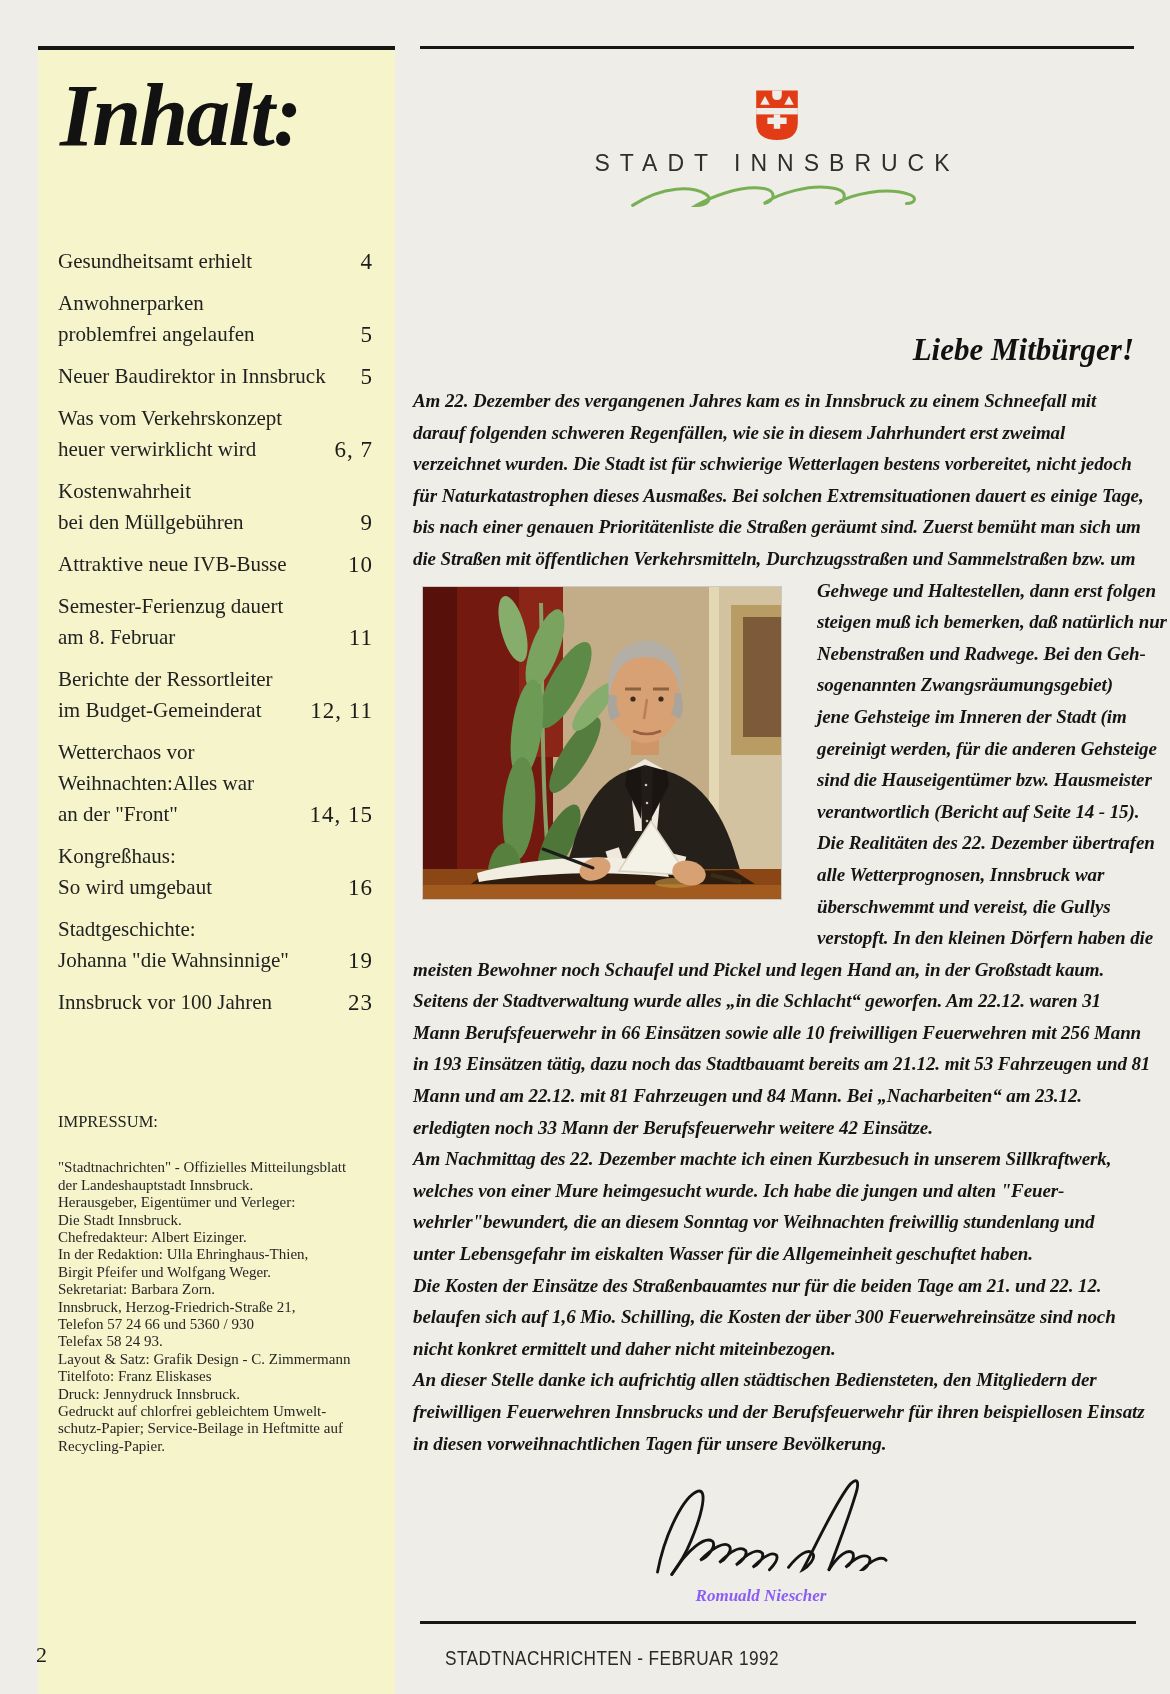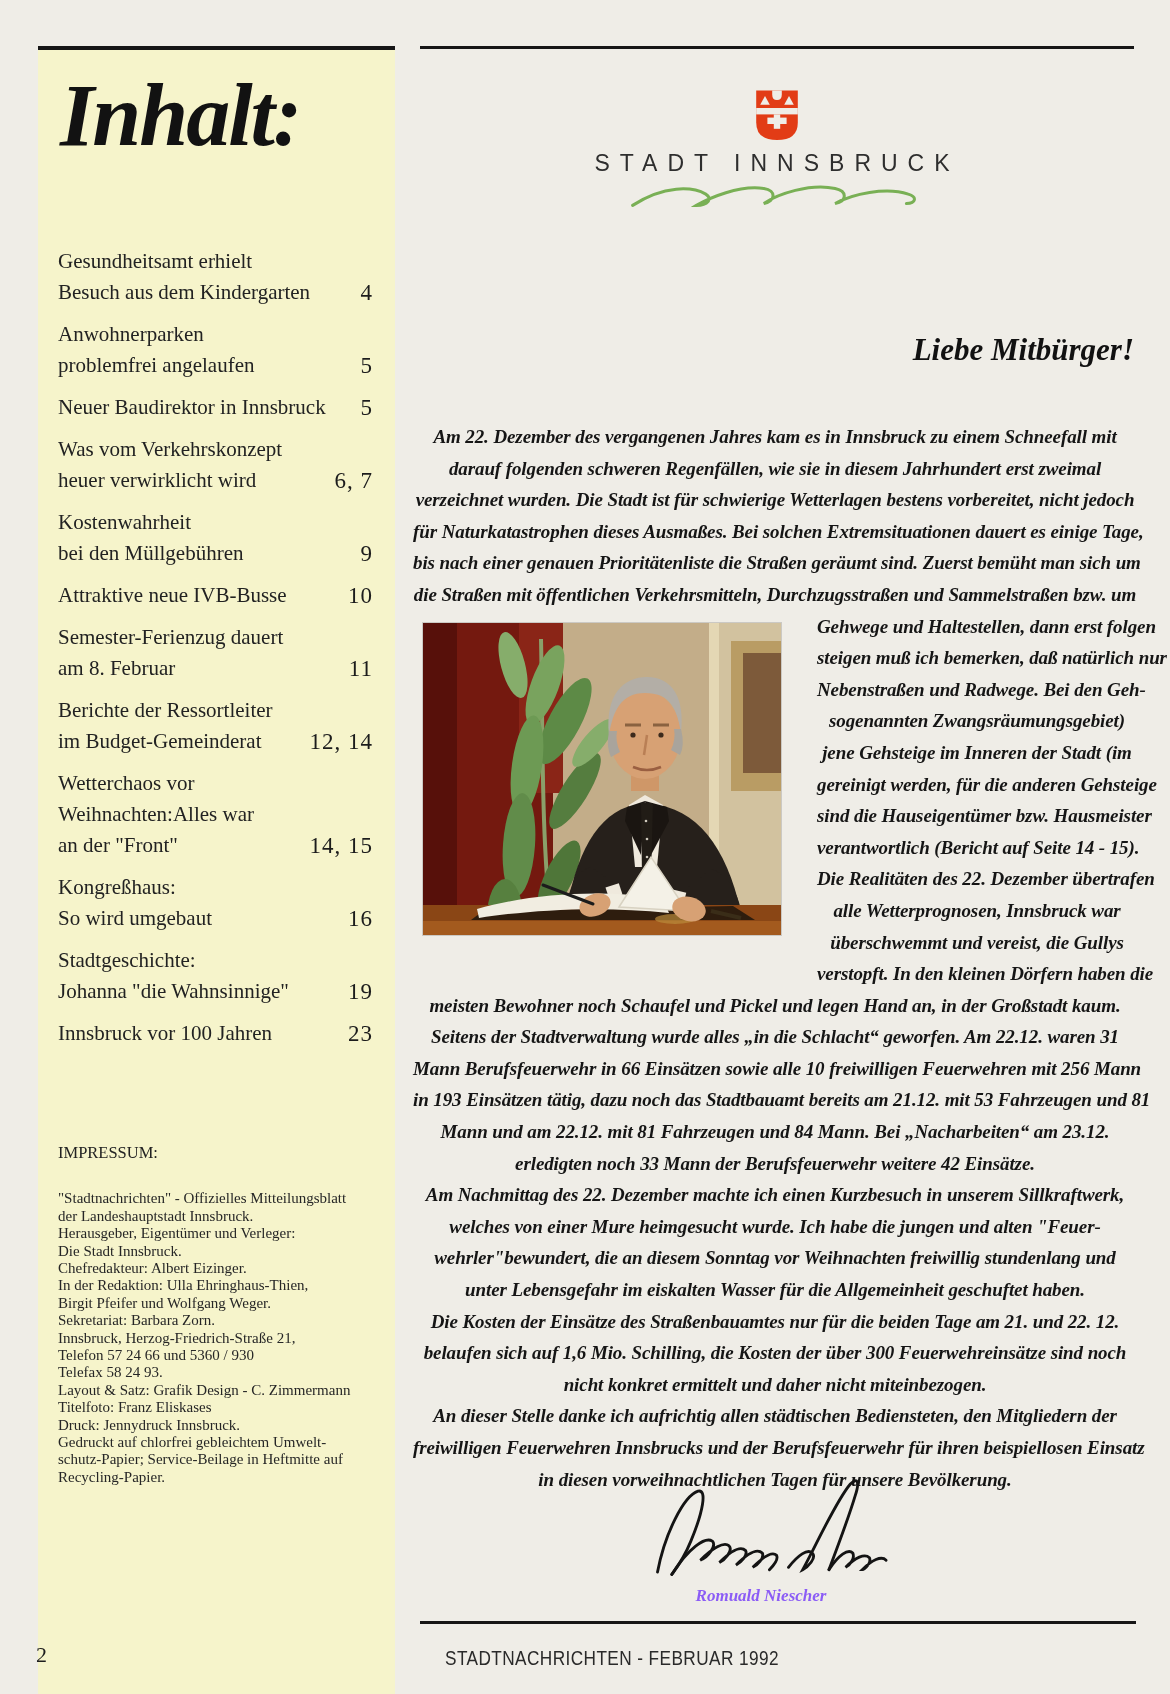--- a/index.html
+++ b/index.html
@@ -42,21 +42,21 @@
     font-family:"Liberation Sans", sans-serif;font-size:23px;color:#2e2e2e;
     letter-spacing:10px;font-weight:400;
   }
   .wave{display:block;margin:4px auto 0 auto;}
 
   
   .salutation{
     position:absolute;left:420px;top:332px;width:714px;text-align:right;
     font-size:31px;font-weight:bold;font-style:italic;color:#111;
   }
-  .letter{position:absolute;left:413px;top:421px;width:724px;text-align:center;}
+  .letter{position:absolute;left:413px;top:385px;width:724px;}
   .ln{
     font-size:19px;font-weight:bold;font-style:italic;line-height:31.6px;
     white-space:nowrap;letter-spacing:-0.1px;color:#151515;
   }
   .letter-middle{position:relative;}
   .letter-middle .ln{margin-left:404px;}
   .photo{
     position:absolute;left:10px;top:12px;width:358px;height:312px;
     box-shadow:0 0 0 1px rgba(0,0,0,.15);
   }
@@ -87,21 +87,20 @@
 
   <div class="toc-panel">
     <div class="toc-title">Inhalt:</div>
 
     <div class="toc-entries">
 
     <div class="toc-entry">
           <div class="toc-lines">
 
           <div class="toc-line">Gesundheitsamt erhielt</div>
-            <div class="toc-line">Besuch aus dem Kindergarten</div>
           </div>
           <span class="toc-page">4</span>
         </div>
         <div class="toc-entry">
           <div class="toc-lines">
 
           <div class="toc-line">Anwohnerparken</div>
             <div class="toc-line">problemfrei angelaufen</div>
           </div>
           <span class="toc-page">5</span>
@@ -143,21 +142,21 @@
             <div class="toc-line">am 8. Februar</div>
           </div>
           <span class="toc-page">11</span>
         </div>
         <div class="toc-entry">
           <div class="toc-lines">
 
           <div class="toc-line">Berichte der Ressortleiter</div>
             <div class="toc-line">im Budget-Gemeinderat</div>
           </div>
-          <span class="toc-page">12, 14</span>
+          <span class="toc-page">12, 11</span>
         </div>
         <div class="toc-entry">
           <div class="toc-lines">
 
           <div class="toc-line">Wetterchaos vor</div>
             <div class="toc-line">Weihnachten:Alles war</div>
             <div class="toc-line">an der "Front"</div>
           </div>
           <span class="toc-page">14, 15</span>
         </div>

